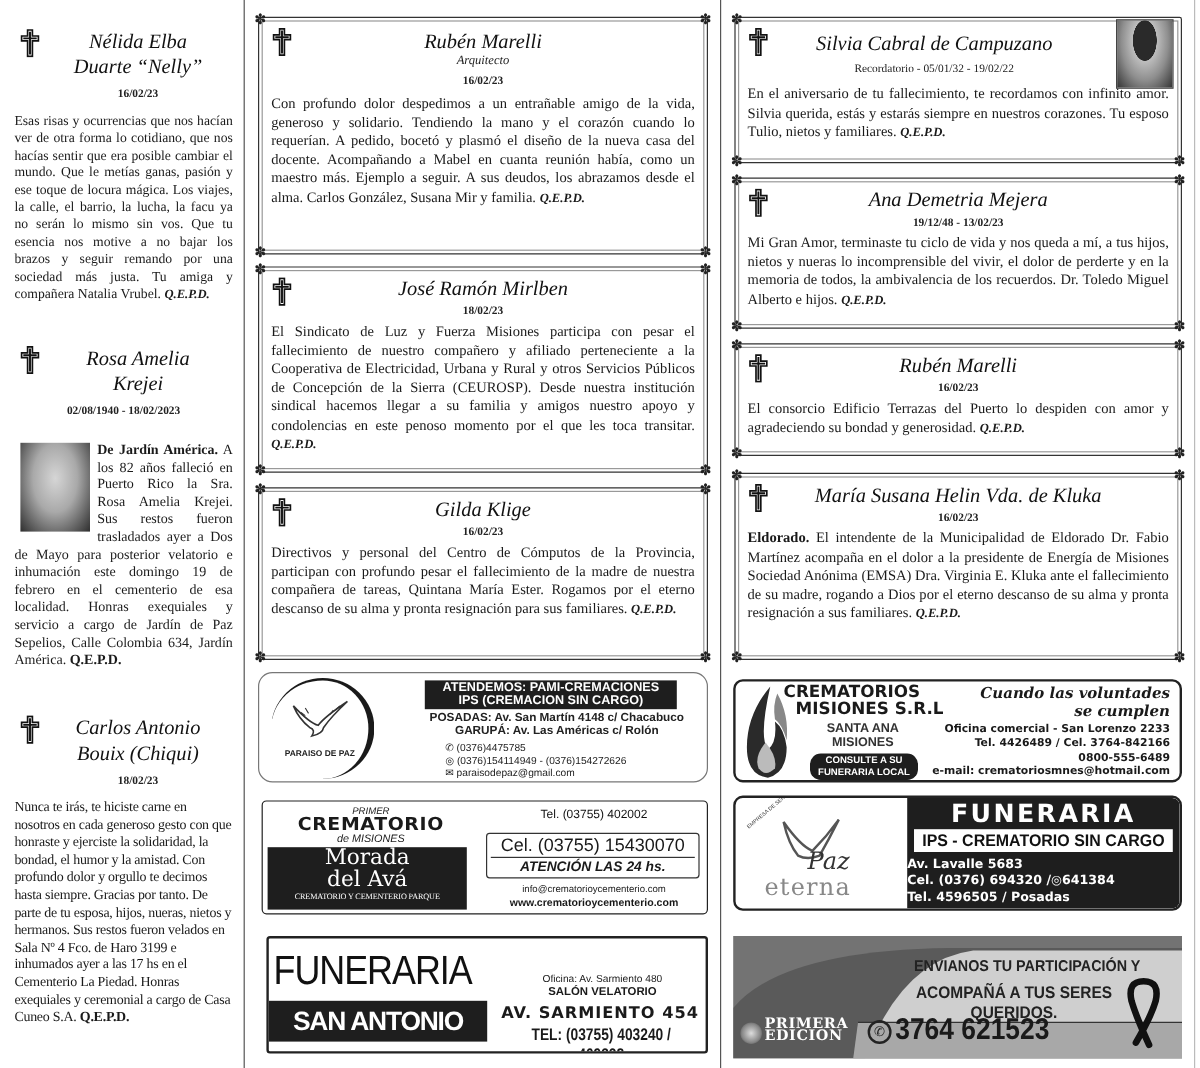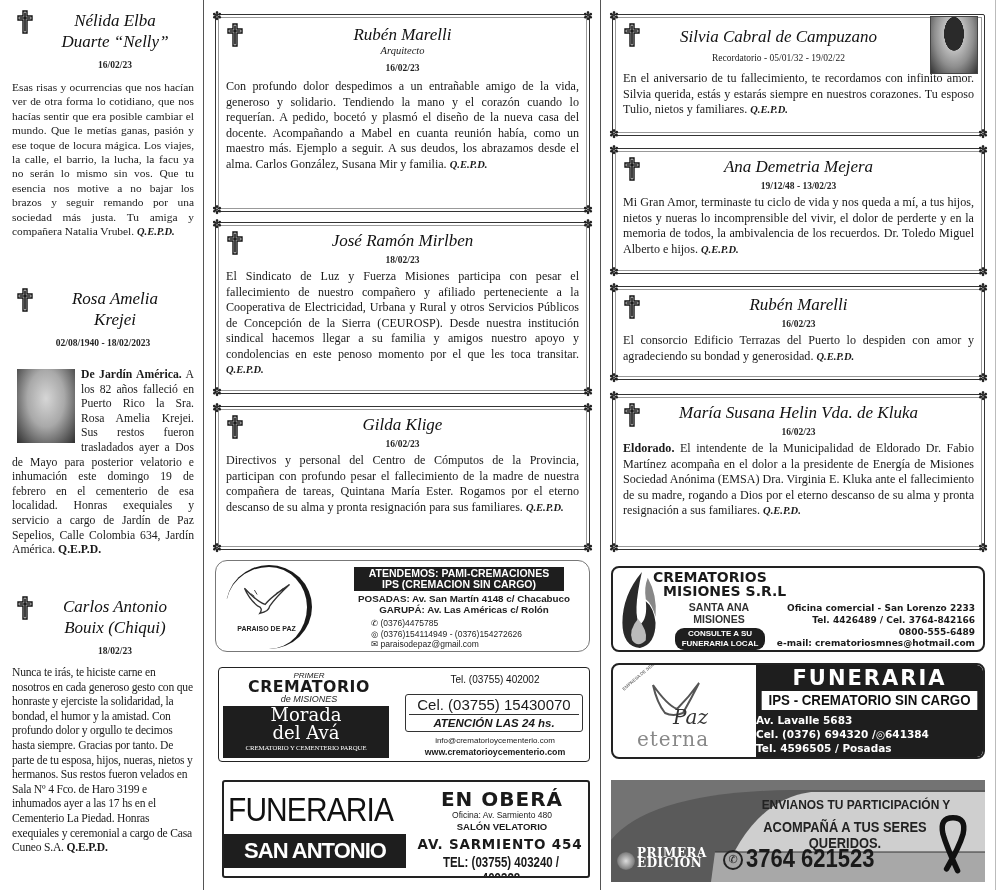--- a/index.html
+++ b/index.html
@@ -53,21 +53,21 @@
     </g>
   </defs>
 </svg>
 
 <div class="col-rule" style="left:203px;"></div>
 <div class="col-rule" style="left:600px;"></div>
 <div class="col-rule" style="left:995px; background:#bbb;"></div>
 
 <div class="left-col">
 
-  <div class="lo" style="top:10px;">
+  <div class="lo" style="top:24px;">
     <span class="cross">
         <svg class="cross-svg" viewBox="0 0 18 24">
           <use href="#cross-g"></use>
         </svg>
       </span>
     <div class="name">
       <div>Nélida Elba</div>
       <div>Duarte “Nelly”</div>
     </div>
     <div class="date">16/02/23</div>
@@ -208,21 +208,20 @@
     <div class="sans" style="font-size:15px; line-height:19px; border-bottom:1px solid #333; margin:0 3px;">Cel. (03755) 15430070</div>
     <div class="sans" style="font-size:11.5px; line-height:16px; font-style:italic; font-weight:bold;">ATENCIÓN LAS 24 hs.</div>
   </div>
   <div class="sans" style="position:absolute; left:186px; top:68px; width:180px; text-align:center; font-size:8px;">info@crematorioycementerio.com</div>
   <div class="sans" style="position:absolute; left:182px; top:79px; width:188px; text-align:center; font-size:8.8px; font-weight:bold;">www.crematorioycementerio.com</div>
 </div>
 
 <div class="ad" style="left:222px; top:780px; width:368px; height:98px; border-radius:3px; border-width:2px;">
   <div style="position:absolute; left:4px; top:8px; font-family:'Liberation Sans Narrow', 'Liberation Sans', sans-serif; font-size:34px; line-height:38px; transform:scaleX(0.88); transform-origin:left; color:#111; letter-spacing:-1px;">FUNERARIA</div>
   <div class="blk" style="position:absolute; left:0; top:52px; width:182px; height:34px; line-height:34px; font-family:'Liberation Sans', sans-serif; font-weight:bold; font-size:22px; text-align:center; letter-spacing:-1px;">SAN ANTONIO</div>
-  <div class="sans" style="position:absolute; left:192px; top:6px; width:172px; text-align:center; font-family:'DejaVu Sans', sans-serif; font-weight:bold; font-size:20px; line-height:22px; letter-spacing:1px;">EN OBERÁ</div>
   <div class="sans" style="position:absolute; left:192px; top:28px; width:172px; text-align:center; font-size:8.5px;">Oficina: Av. Sarmiento 480</div>
   <div class="sans" style="position:absolute; left:192px; top:39px; width:172px; text-align:center; font-size:9.5px; font-weight:bold;">SALÓN VELATORIO</div>
   <div class="sans" style="position:absolute; left:186px; top:54px; width:180px; text-align:center; font-family:'DejaVu Sans', sans-serif; font-size:13.5px; font-weight:bold; letter-spacing:0.8px;">AV. SARMIENTO 454</div>
   <div class="sans" style="position:absolute; left:186px; top:72px; width:182px; text-align:center; font-size:14px; font-weight:bold; transform:scaleX(0.82); transform-origin:center;">TEL: (03755) 403240 / 409328</div>
 </div>
 
 <div class="frame" style="left:612px; top:14px; width:373px; height:122px;">
   <span class="orn tl">✽</span>
     <span class="orn bl">✽</span>
     <span class="orn br">✽</span>
@@ -305,20 +304,24 @@
     <div>CREMATORIOS</div>
     <div style="padding-left:10px;">MISIONES S.R.L</div>
   </div>
   <div class="sans" style="position:absolute; left:66px; top:33px; width:80px; text-align:center; font-weight:bold; font-size:10.5px; line-height:12px; color:#333;">
     <div>SANTA ANA</div>
     <div>MISIONES</div>
   </div>
   <div class="blk sans" style="position:absolute; left:62px; top:60px; width:90px; border-radius:9px; text-align:center; font-weight:bold; font-size:8px; line-height:10px; padding:1px 0;">
     <div>CONSULTE A SU</div>
     <div>FUNERARIA LOCAL</div>
+  </div>
+  <div style="position:absolute; right:8px; top:2px; text-align:right; font-family:'DejaVu Serif', serif; font-style:italic; font-weight:bold; font-size:12.5px; line-height:15px;">
+    <div>Cuando las voluntades</div>
+    <div>se cumplen</div>
   </div>
   <div class="sans" style="position:absolute; right:8px; top:34px; text-align:right; font-family:'DejaVu Sans', sans-serif; font-weight:bold; font-size:9px; line-height:12px;">
     <div>Oficina comercial -  San Lorenzo 2233</div>
     <div>Tel. 4426489 / Cel. 3764-842166</div>
     <div>0800-555-6489</div>
   </div>
   <div class="sans" style="position:absolute; right:8px; top:70px; font-family:'DejaVu Sans', sans-serif; font-weight:bold; font-size:9px;">e-mail: crematoriosmnes@hotmail.com</div>
 </div>
 
 <div class="ad" style="left:611px; top:663px; width:374px; height:96px; border-width:2px;">

